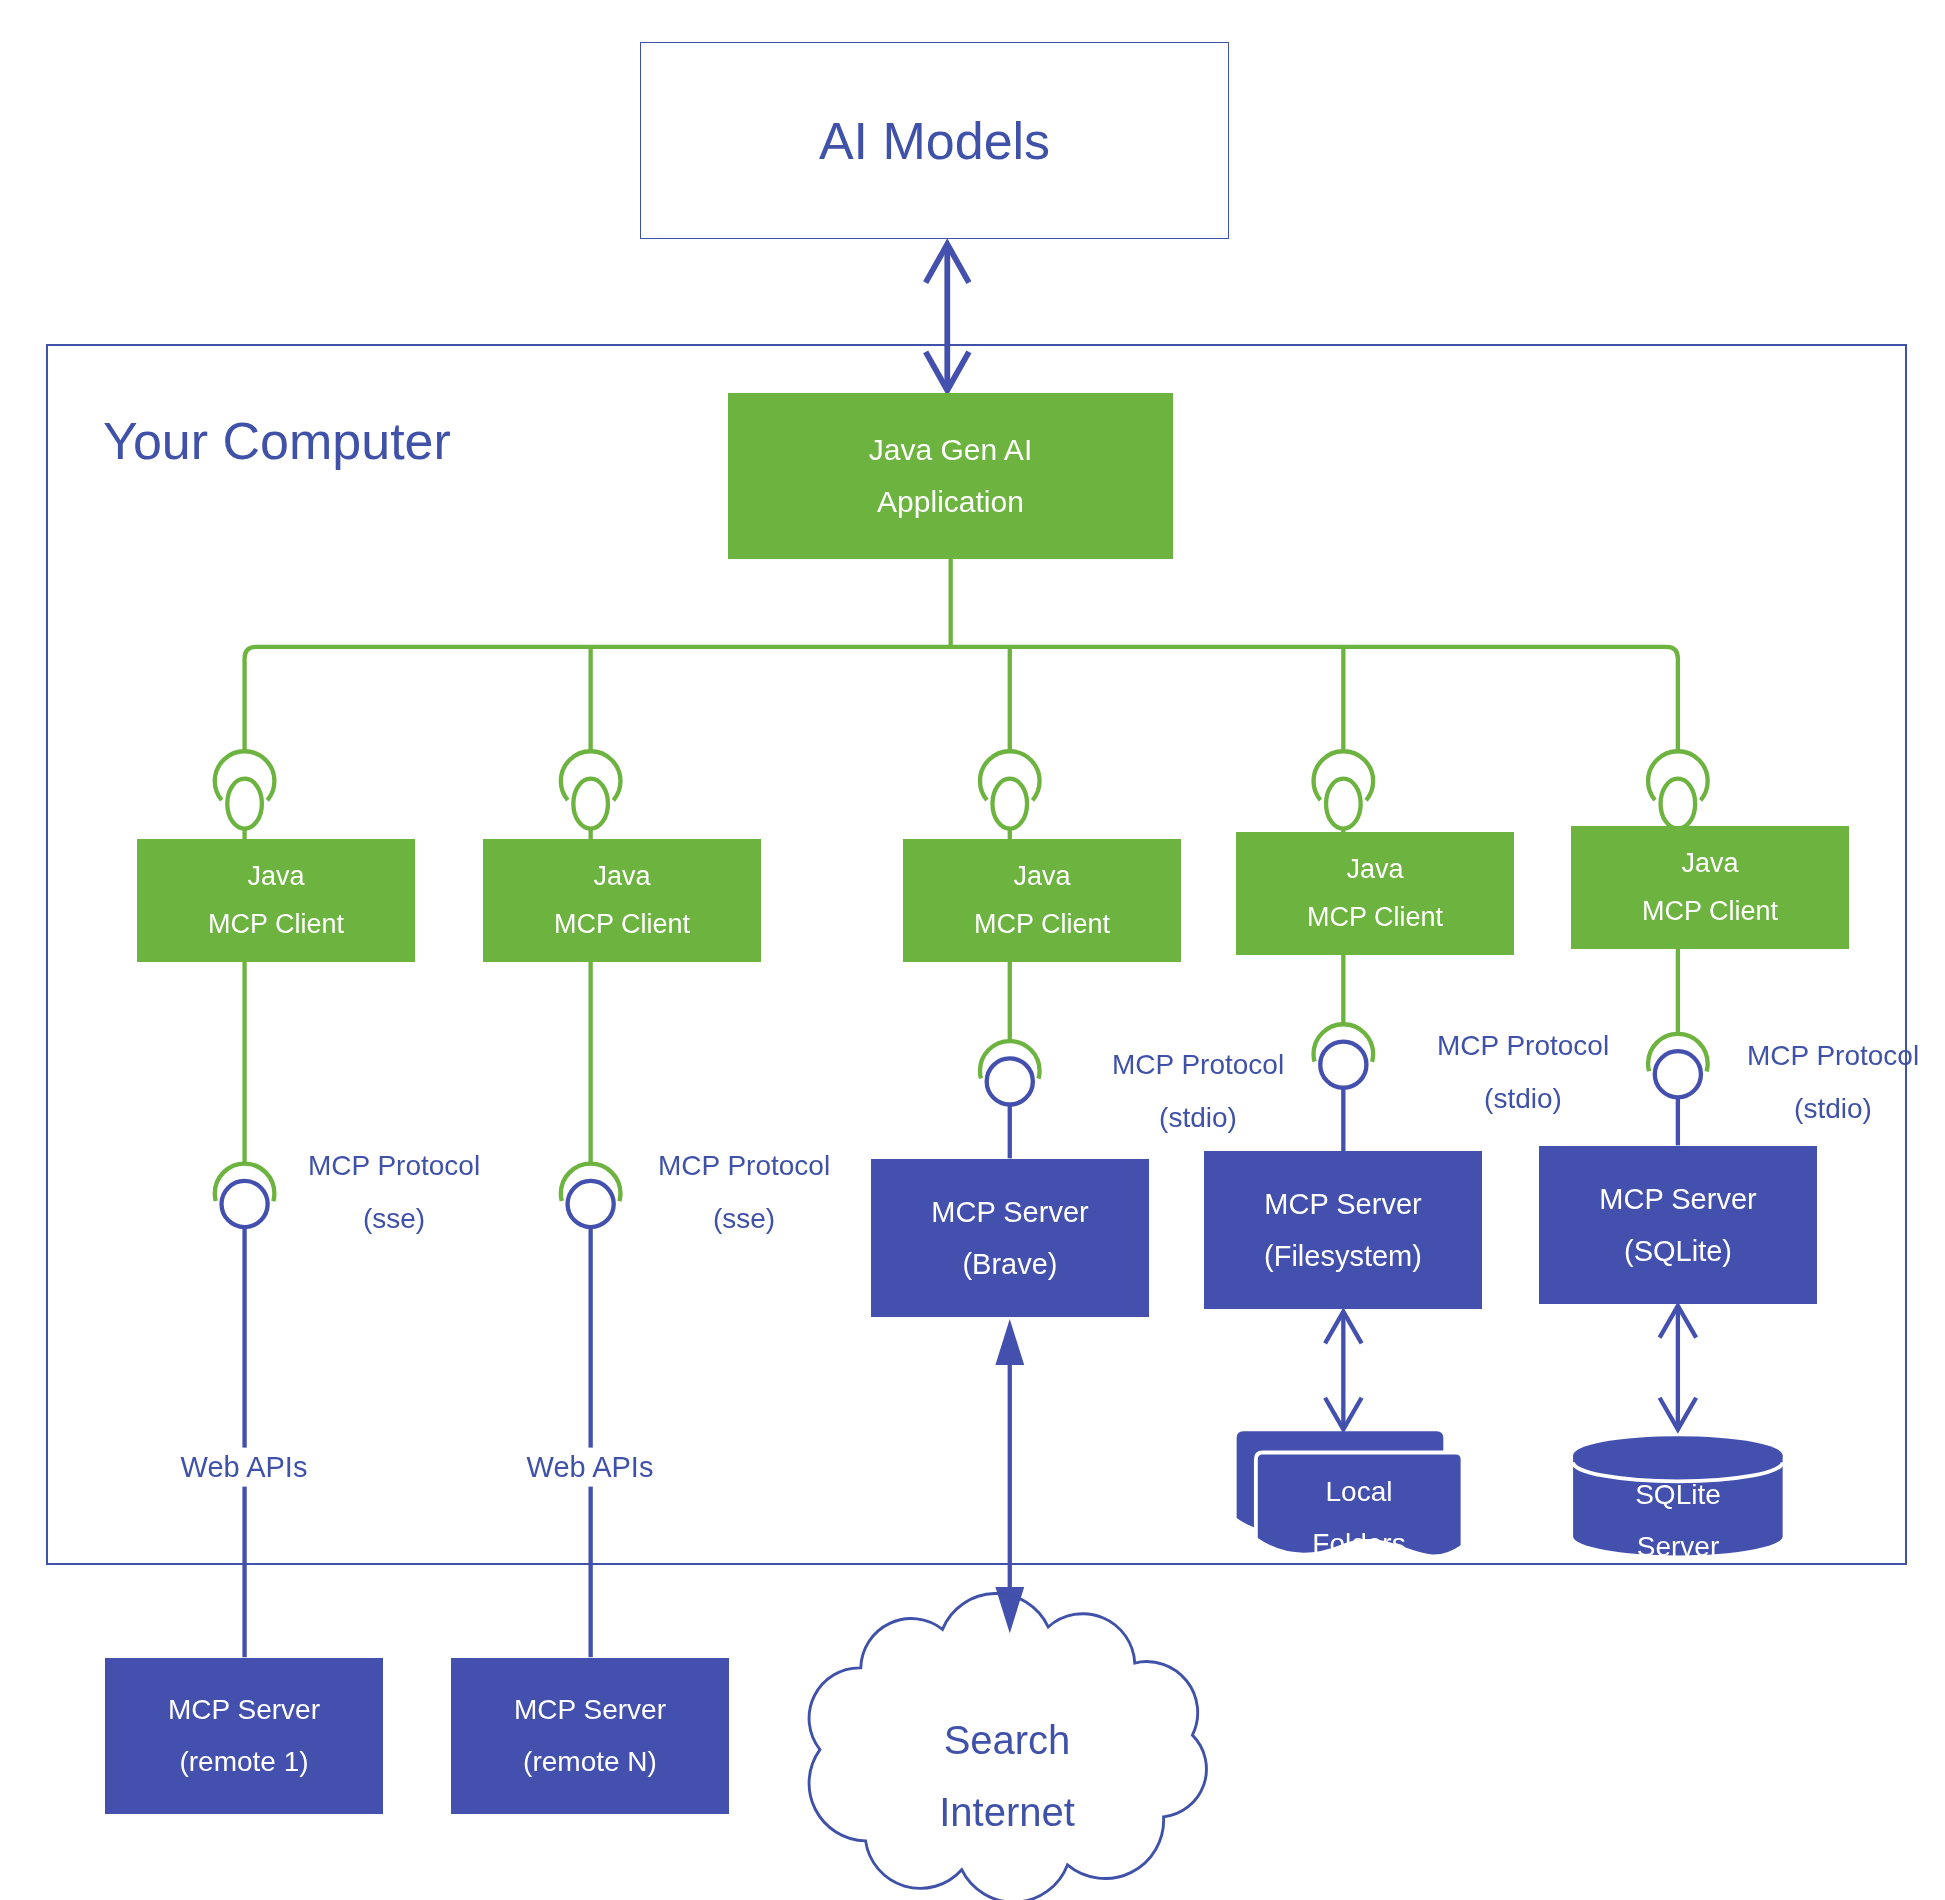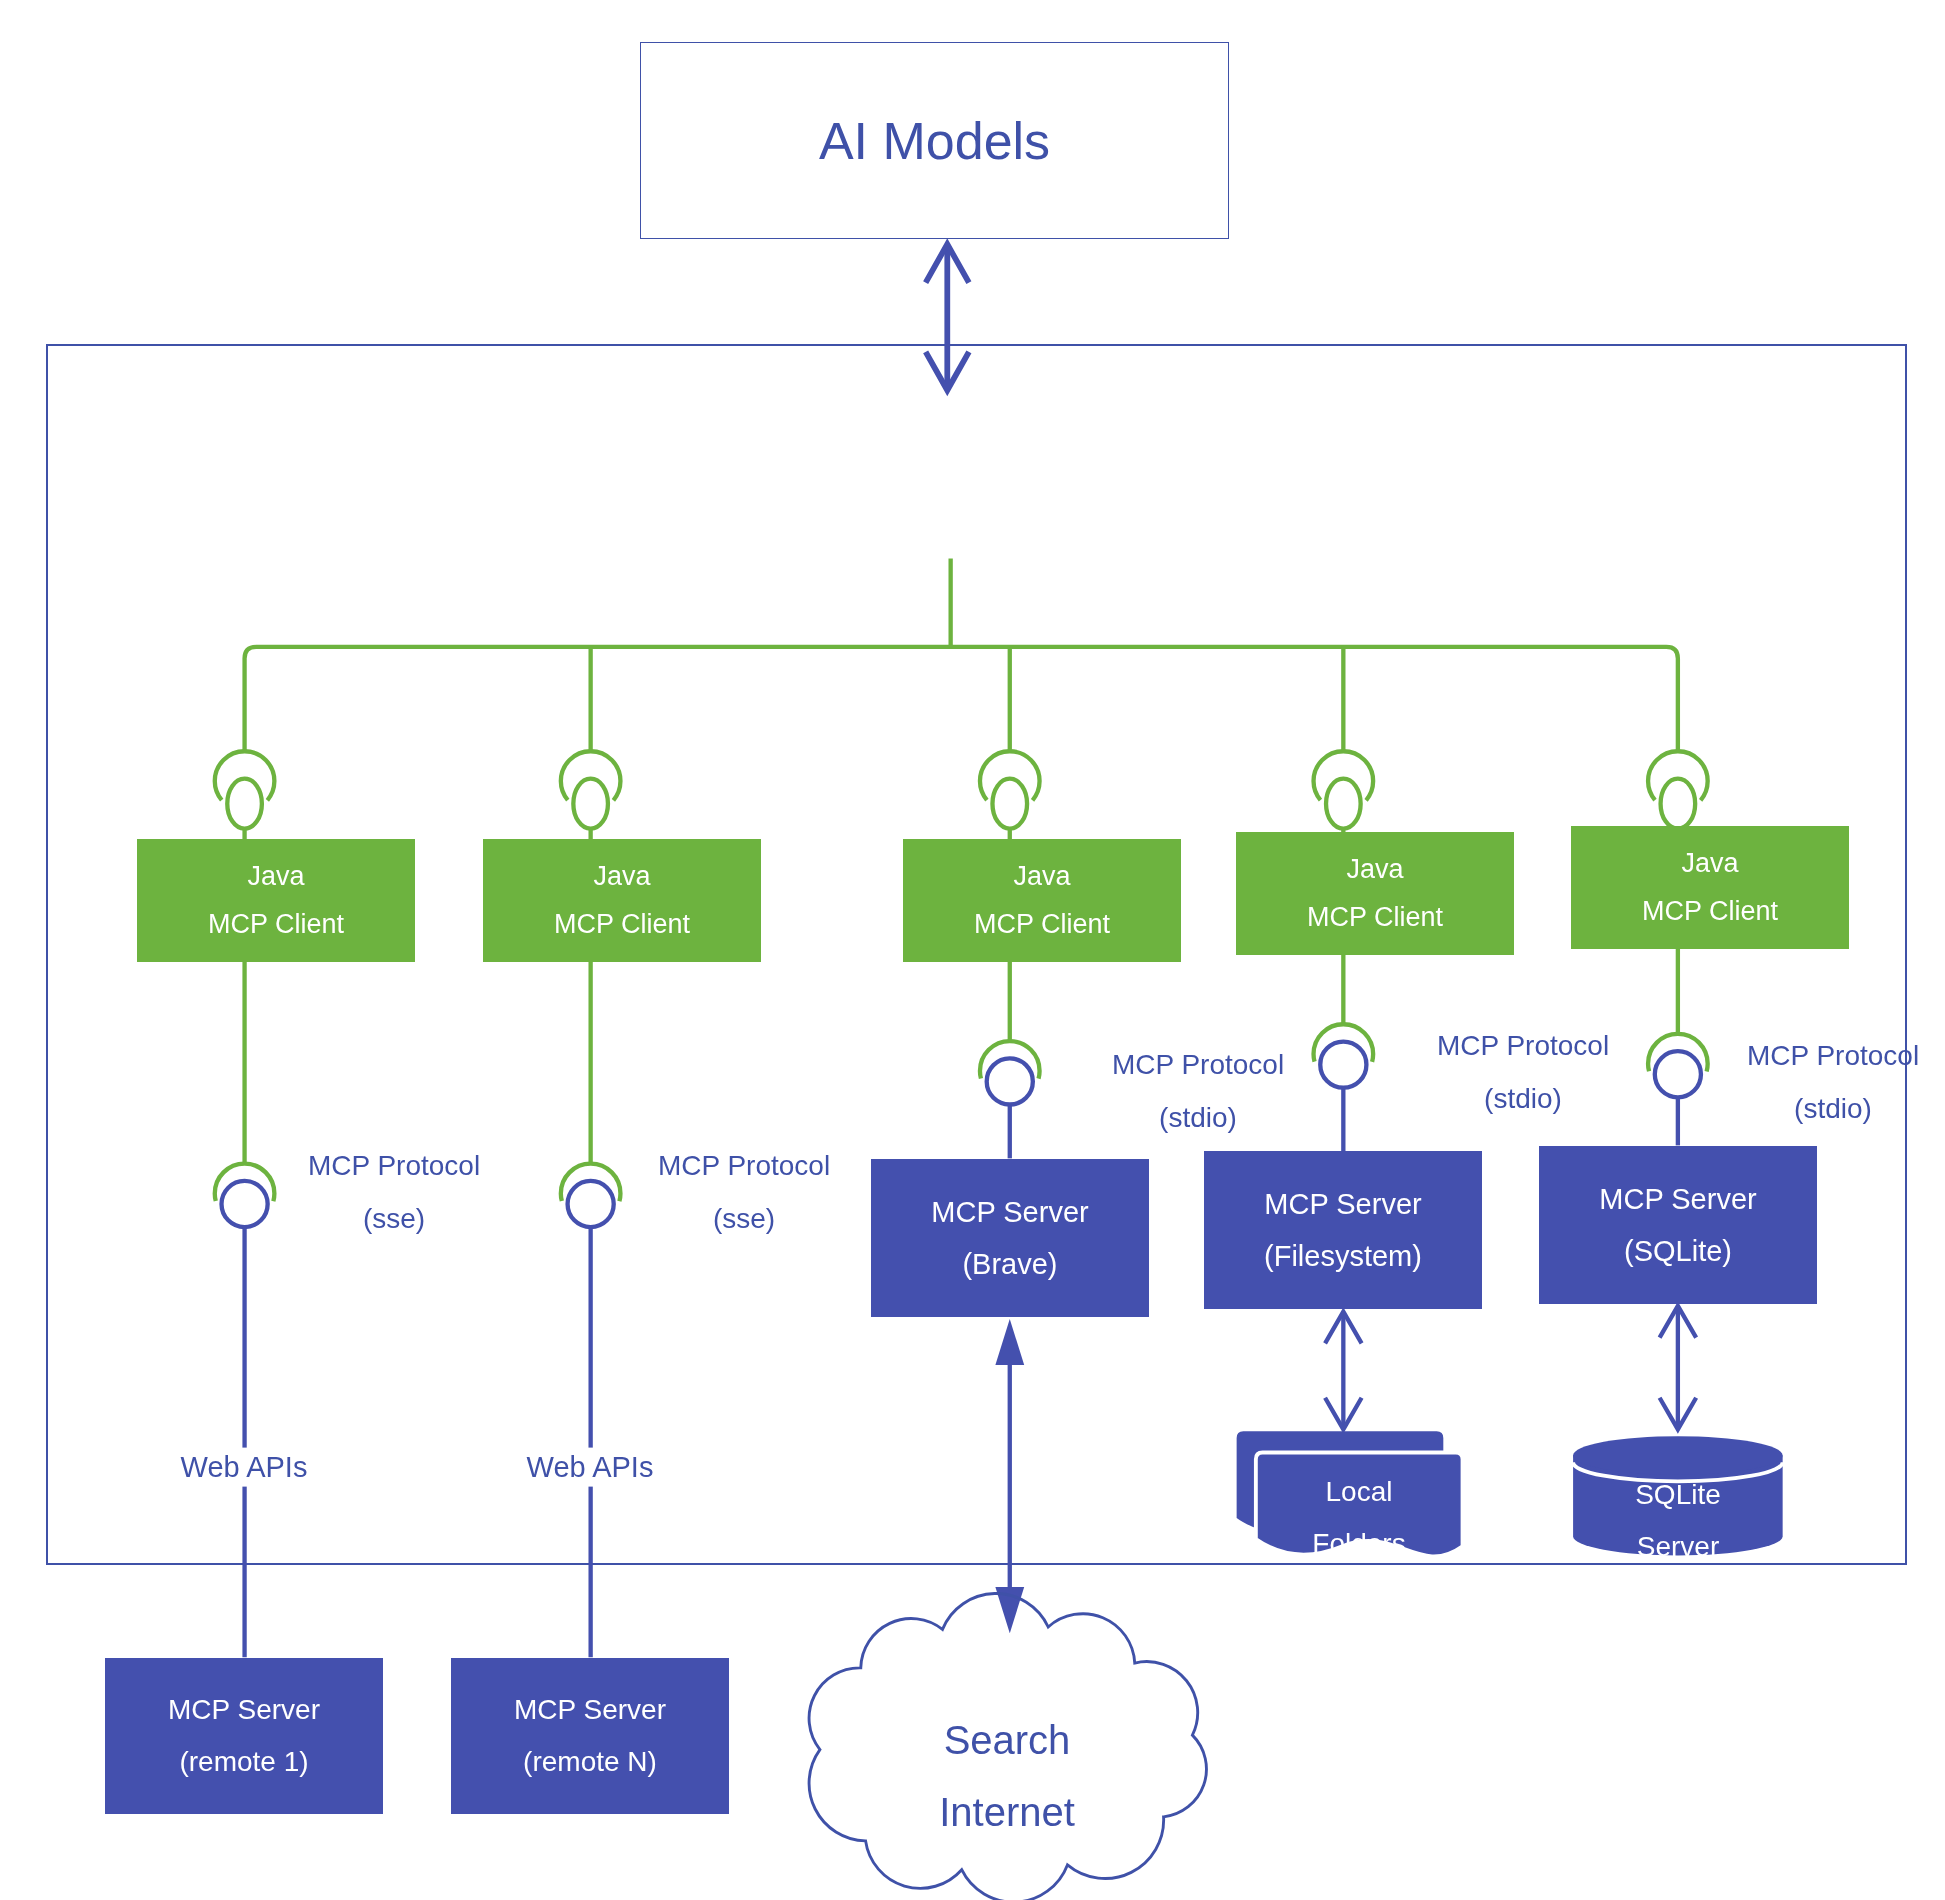--- a/index.html
+++ b/index.html
@@ -158,21 +158,26 @@
                A108,108 0 0 1 2360,3460 A106,106 0 0 1 2480,3610
                A100,100 0 0 1 2420,3780 A122,122 0 0 1 2220,3880
                A120,120 0 0 1 2000,3890 A115,115 0 0 1 1800,3830 Z" class="inkstroke" fill="#fff"></path>
     </g>
   </svg>
 
   <div class="abs outline-box node" id="ai-models-box">
     <span>AI Models</span>
   </div>
 
-
+  <div class="abs lbl" id="your-computer-label">Your Computer</div>
+
+  <div class="abs green-box node" id="gen-ai-box">
+    <span>Java Gen AI</span>
+    <span>Application</span>
+  </div>
 
   <div class="abs green-box client-box node" style="left:105px;top:839px;">
     <span>Java</span>
     <span>MCP Client</span>
   </div>
   <div class="abs green-box client-box node" style="left:451px;top:839px;">
     <span>Java</span>
     <span>MCP Client</span>
   </div>
   <div class="abs green-box client-box node" style="left:871px;top:839px;">

